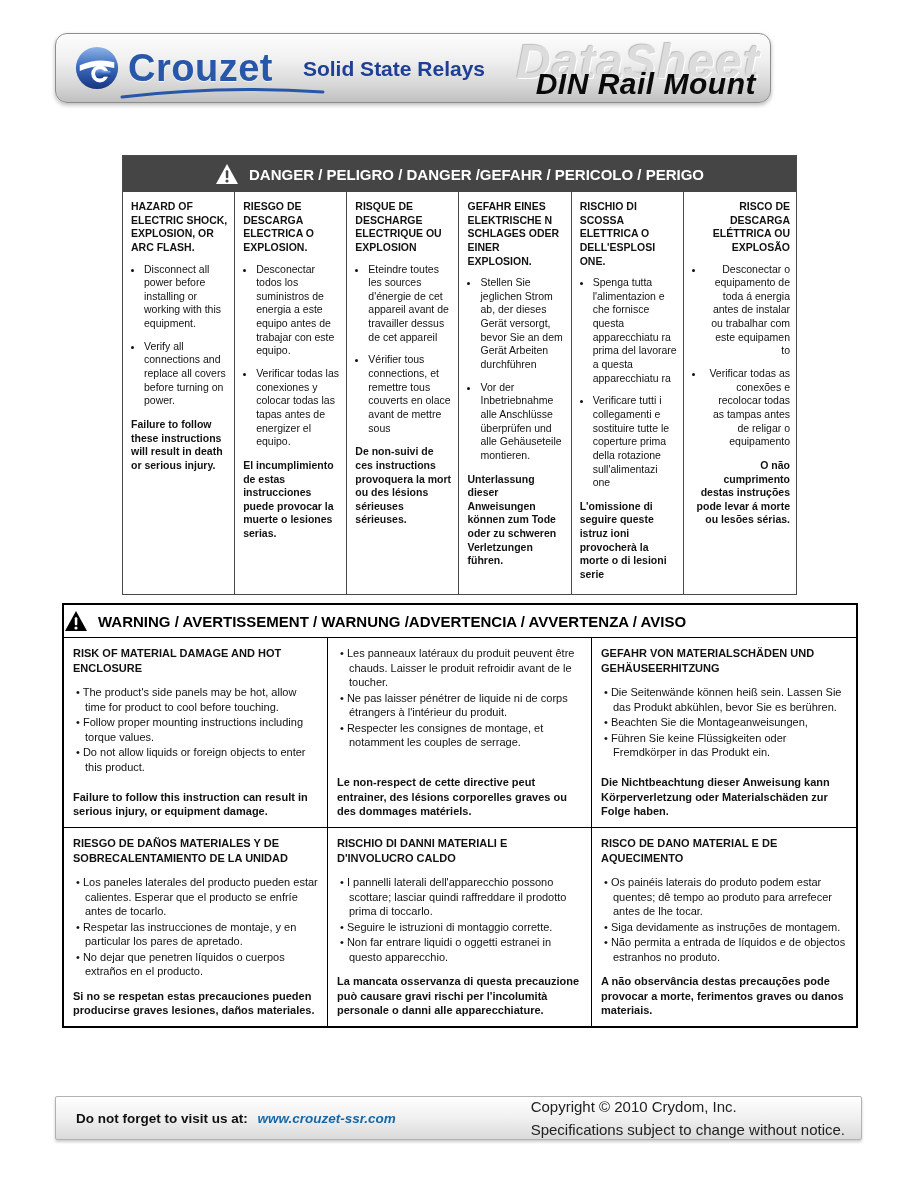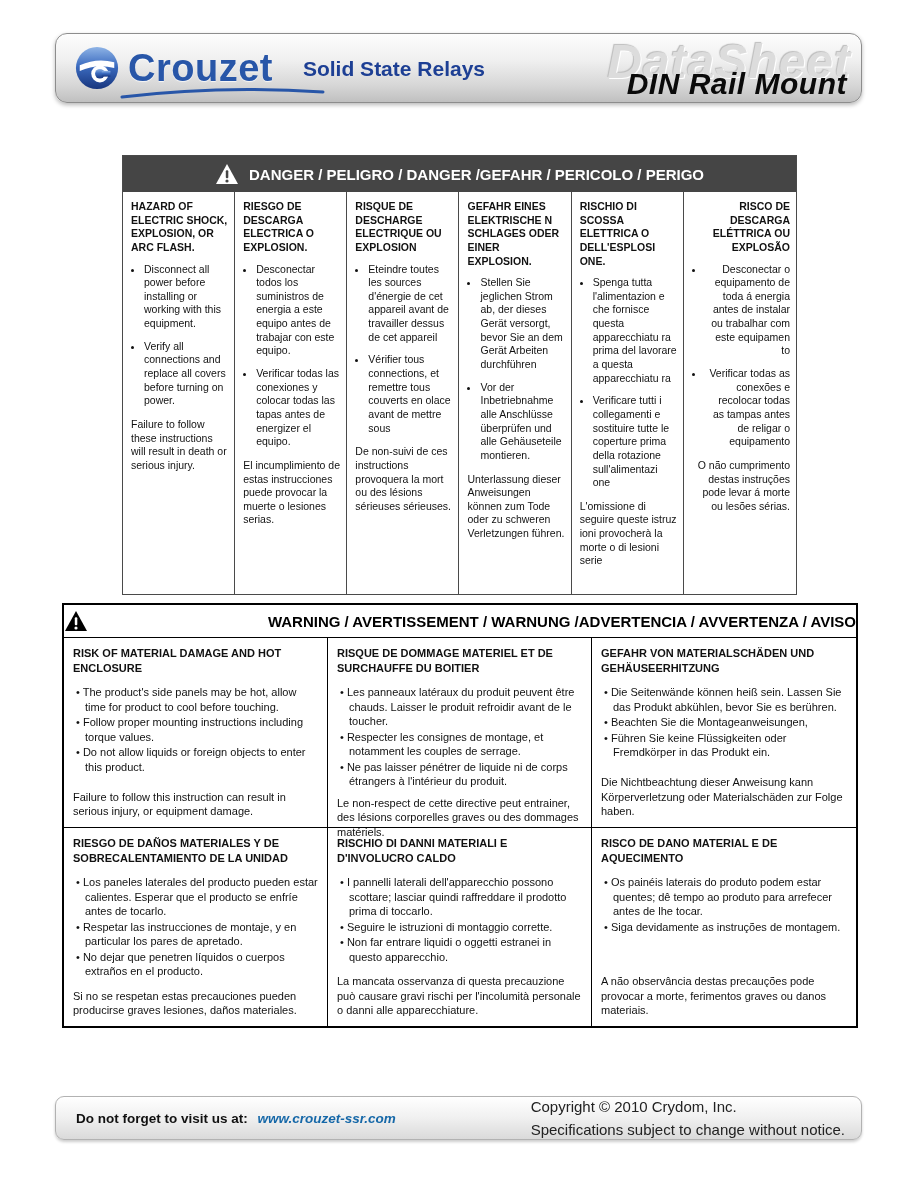--- a/index.html
+++ b/index.html
@@ -5,21 +5,21 @@
   * { margin:0; padding:0; box-sizing:border-box; }
   html,body { background:#fff; }
   body {
     width:918px; height:1188px; position:relative;
     font-family:"Liberation Sans", sans-serif;
     color:#111;
   }
 
   
   .header-bar {
-    position:absolute; left:55px; top:33px; width:807px; height:70px;
+    position:absolute; left:55px; top:33px; width:716px; height:70px;
     border-radius:12px;
     background:linear-gradient(180deg,#fdfdfd 0%,#efefef 40%,#d7d7d7 75%,#c0c0c0 100%);
     border:1px solid #8d8d8d;
     box-shadow:0 2px 4px rgba(0,0,0,.28);
     display:flex; align-items:center; padding-left:18px;
   }
   .brand-group { display:flex; align-items:center; position:relative; }
   .logo-icon { width:46px; height:46px; flex:0 0 auto; }
   .brand-text {
     font-size:38px; font-weight:700; color:#2856a8; margin-left:8px;
@@ -54,51 +54,51 @@
   }
   .tri-icon { width:24px; height:22px; }
   .danger-body {
     display:grid; grid-template-columns:repeat(6,1fr); min-height:402px;
   }
   .dcol { border-right:1px solid #4a4a4a; padding:8px 6px 8px 8px; font-size:10.5px; line-height:1.3; }
   .dcol:last-child { border-right:none;text-align:right; }
   .cell-heading { font-weight:700; margin-bottom:8px; }
   ul.bullets { list-style:disc; padding-left:13px; margin:0; }
   ul.bullets li { margin-bottom:9px; }
-  .cell-footer { font-weight:400; margin-top:10px; }
+  .cell-footer { font-weight:700; margin-top:10px; }
 
   
   .warning-table {
     position:absolute; left:62px; top:603px; width:796px;
     border:2px solid #000; background:#fff;
   }
   .warning-title-row {
     height:33px; background:#fff; color:#000; border-bottom:1px solid #000;
-    display:flex; align-items:center; justify-content:space-between; gap:10px;
+    display:flex; align-items:center; justify-content:flex-start; gap:10px;
     font-size:15px; font-weight:700;
   }
   .warning-grid { display:grid; grid-template-columns:repeat(3,1fr); }
   .wrow1 .wcell { height:190px; }
   .wrow2 .wcell { height:198px; }
   .wcell {
     border-right:1px solid #000; padding:8px 9px; font-size:11px; line-height:1.32;
     display:flex; flex-direction:column;
   }
   .wcell:last-child { border-right:none; }
   .wrow1 .wcell { border-bottom:1px solid #000; }
   .wcell .cell-heading { margin-bottom:10px; }
   ul.wbullets { list-style:none; padding-left:3px; margin:0; }
   ul.wbullets li { padding-left:9px; text-indent:-9px; margin-bottom:1px; }
   ul.wbullets li::before { content:"• "; }
   .wcell .cell-footer { margin-top:auto; padding-top:6px; }
 
   
   .footer-bar {
     position:absolute; left:55px; top:1096px; width:807px; height:44px;
-    border-radius:9px;
+    border-radius:2px;
     background:linear-gradient(180deg,#ffffff 0%,#f0f0f0 50%,#dadada 100%);
     border:1px solid #b2b2b2;
     box-shadow:0 2px 3px rgba(0,0,0,.2);
     display:flex; align-items:center; justify-content:space-between;
     padding:0 16px 0 20px;
   }
   .visit-group { font-size:13.5px; font-weight:700; color:#111; }
   .visit-link { color:#1668a8; font-style:italic; font-weight:700; text-decoration:none; margin-left:6px; }
   .legal { text-align:left; font-size:15px; color:#222; line-height:1.55; }
 </style>
@@ -207,25 +207,24 @@
     <div class="wcell">
       <div class="cell-heading">RISK OF MATERIAL DAMAGE AND HOT ENCLOSURE</div>
       <ul class="wbullets">
           <li>The product's side panels may be hot, allow time for product to cool before touching.</li>
           <li>Follow proper mounting instructions including torque values.</li>
           <li>Do not allow liquids or foreign objects to enter this product.</li>
         </ul>
       <div class="cell-footer">Failure to follow this instruction can result in serious injury, or equipment damage.</div>
     </div>
     <div class="wcell">
-      <div class="cell-heading">RISQUE DE DOMMAGE MATERIEL ET DE SURCHAUFFE DU BOITIER</div>
       <ul class="wbullets">
           <li>Les panneaux latéraux du produit peuvent être chauds. Laisser le produit refroidir avant de le toucher.</li>
+          <li>Ne pas laisser pénétrer de liquide ni de corps étrangers à l'intérieur du produit.</li>
           <li>Respecter les consignes de montage, et notamment les couples de serrage.</li>
-          <li>Ne pas laisser pénétrer de liquide ni de corps étrangers à l'intérieur du produit.</li>
         </ul>
       <div class="cell-footer">Le non-respect de cette directive peut entrainer, des lésions corporelles graves ou des dommages matériels.</div>
     </div>
     <div class="wcell">
       <div class="cell-heading">GEFAHR VON MATERIALSCHÄDEN UND GEHÄUSEERHITZUNG</div>
       <ul class="wbullets">
           <li>Die Seitenwände können heiß sein. Lassen Sie das Produkt abkühlen, bevor Sie es berühren.</li>
           <li>Beachten Sie die Montageanweisungen,</li>
           <li>Führen Sie keine Flüssigkeiten oder Fremdkörper in das Produkt ein.</li>
         </ul>
@@ -249,20 +248,21 @@
           <li>Seguire le istruzioni di montaggio corrette.</li>
           <li>Non far entrare liquidi o oggetti estranei in questo apparecchio.</li>
         </ul>
       <div class="cell-footer">La mancata osservanza di questa precauzione può causare gravi rischi per l'incolumità personale o danni alle apparecchiature.</div>
     </div>
     <div class="wcell">
       <div class="cell-heading">RISCO DE DANO MATERIAL E DE AQUECIMENTO</div>
       <ul class="wbullets">
           <li>Os painéis laterais do produto podem estar quentes; dê tempo ao produto para arrefecer antes de lhe tocar.</li>
           <li>Siga devidamente as instruções de montagem.</li>
+          <li>Não permita a entrada de líquidos e de objectos estranhos no produto.</li>
         </ul>
       <div class="cell-footer">A não observância destas precauções pode provocar a morte, ferimentos graves ou danos materiais.</div>
     </div>
   </div>
 </div>
 
 <div class="footer-bar">
   <div class="visit-group">
     <span>Do not forget to visit us at:</span>
     <a href="#" class="visit-link">www.crouzet-ssr.com</a>

